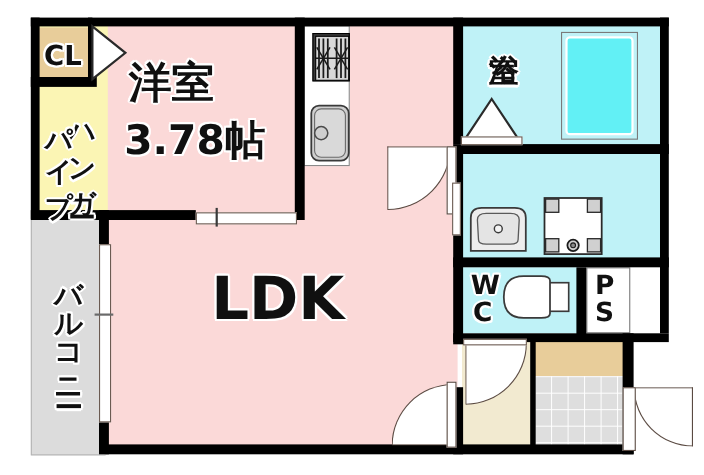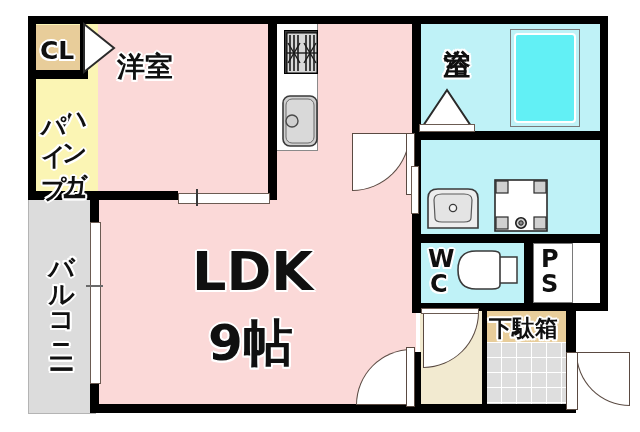--- a/index.html
+++ b/index.html
@@ -199,35 +199,34 @@
   <div class="thin" style="left:421px;top:308px;width:58px;height:6px;"></div>
 
   <div class="arc arc-tl" style="left:356px;top:349px;width:56px;height:56px;"></div>
   <div class="leaf" style="left:406px;top:347px;width:7px;height:58px;"></div>
 
   <div class="arc arc-bl" style="left:576px;top:352px;width:54px;height:54px;"></div>
   <div class="leaf" style="left:566px;top:352px;width:10px;height:56px;"></div>
 
   <div class="lbl" style="left:40px;top:36px;font-size:25px;">CL</div>
 
-  <div class="lbl" style="left:117px;top:48px;font-size:28px;">洋室</div>
+  <div class="lbl" style="left:117px;top:48px;font-size:39px;">洋室</div>
+  <div class="lbl" style="left:113px;top:103px;font-size:37px;">3.78帖</div>
 
   <div class="lbl vlbl" style="left:58px;top:98px;font-size:25px;">ハンガー</div>
   <div class="lbl vlbl" style="left:37px;top:98px;font-size:25px;">パイプ</div>
 
   <div class="lbl vlbl" style="left:45px;top:238px;font-size:26px;">バルコニー</div>
 
   <div class="lbl" style="left:192px;top:240px;font-size:54px;text-align:center;">LDK</div>
-  <div class="lbl" style="left:208px;top:310px;font-size:50px;">9帖</div>
 
   <div class="lbl" style="left:438px;top:28px;font-size:27px;line-height:38px;writing-mode:vertical-rl;text-orientation:upright;">浴室</div>
 
 
   <div class="lbl" style="left:428px;top:245px;font-size:24px;">W</div>
   <div class="lbl" style="left:430px;top:270px;font-size:24px;">C</div>
 
   <div class="lbl" style="left:541px;top:245px;font-size:24px;">P</div>
   <div class="lbl" style="left:541px;top:270px;font-size:24px;">S</div>
 
-  <div class="lbl" style="left:489px;top:313px;font-size:23px;">下駄箱</div>
 
 
 </div>
 
 </body></html>

